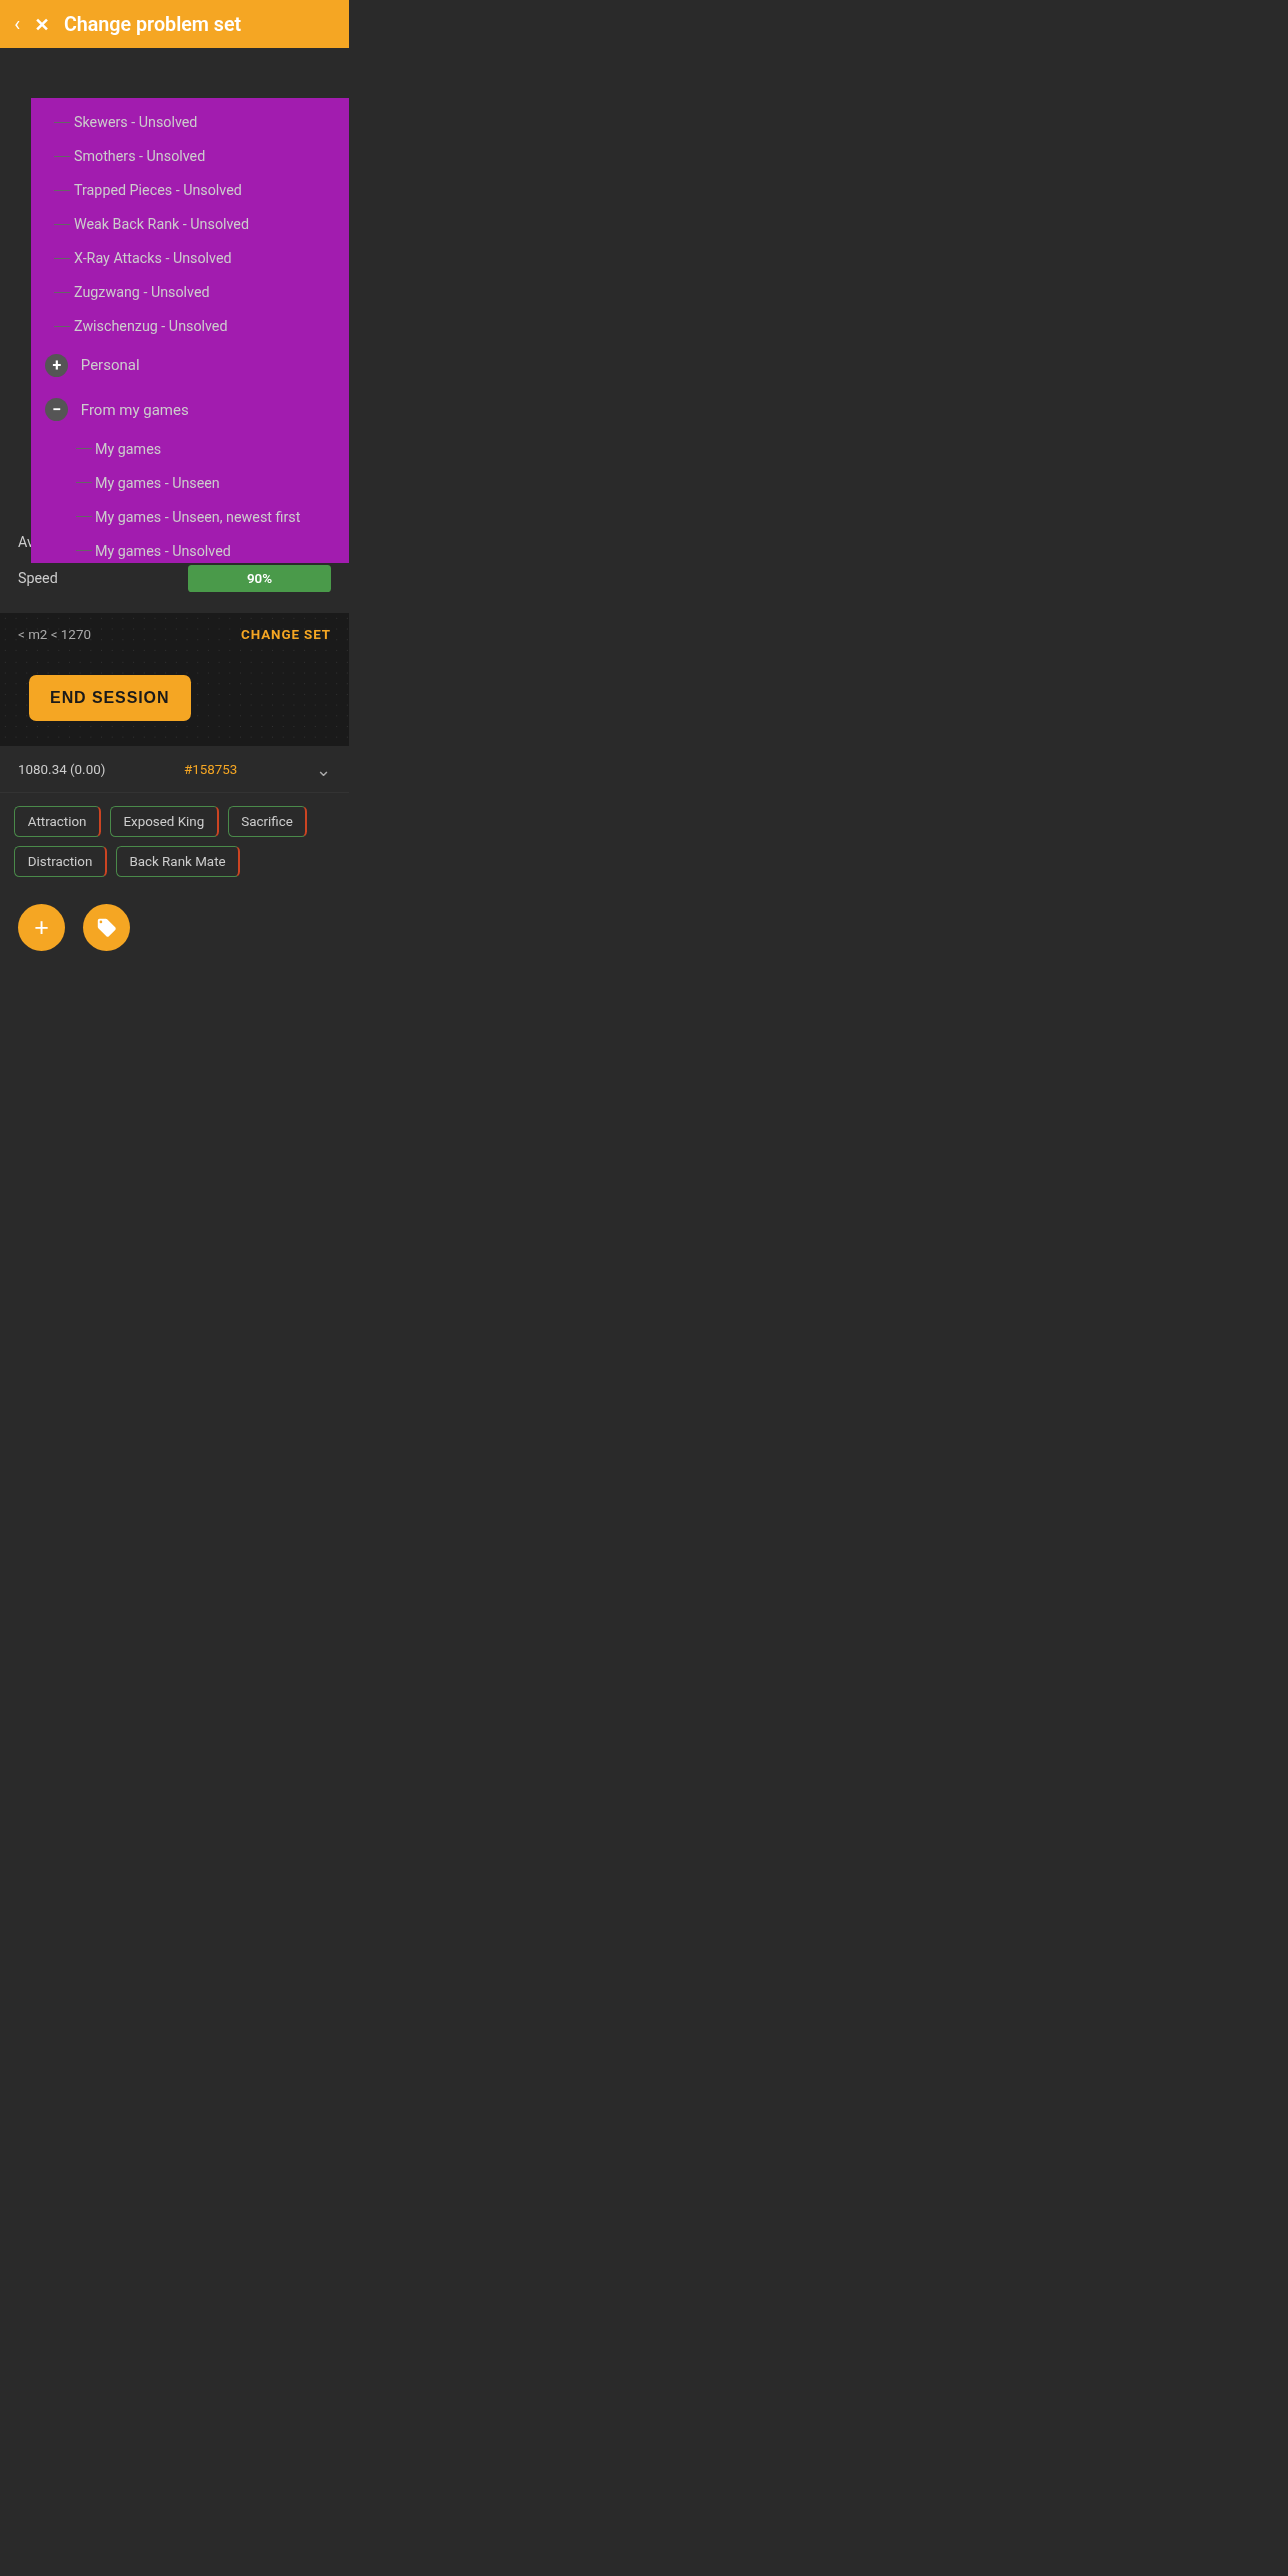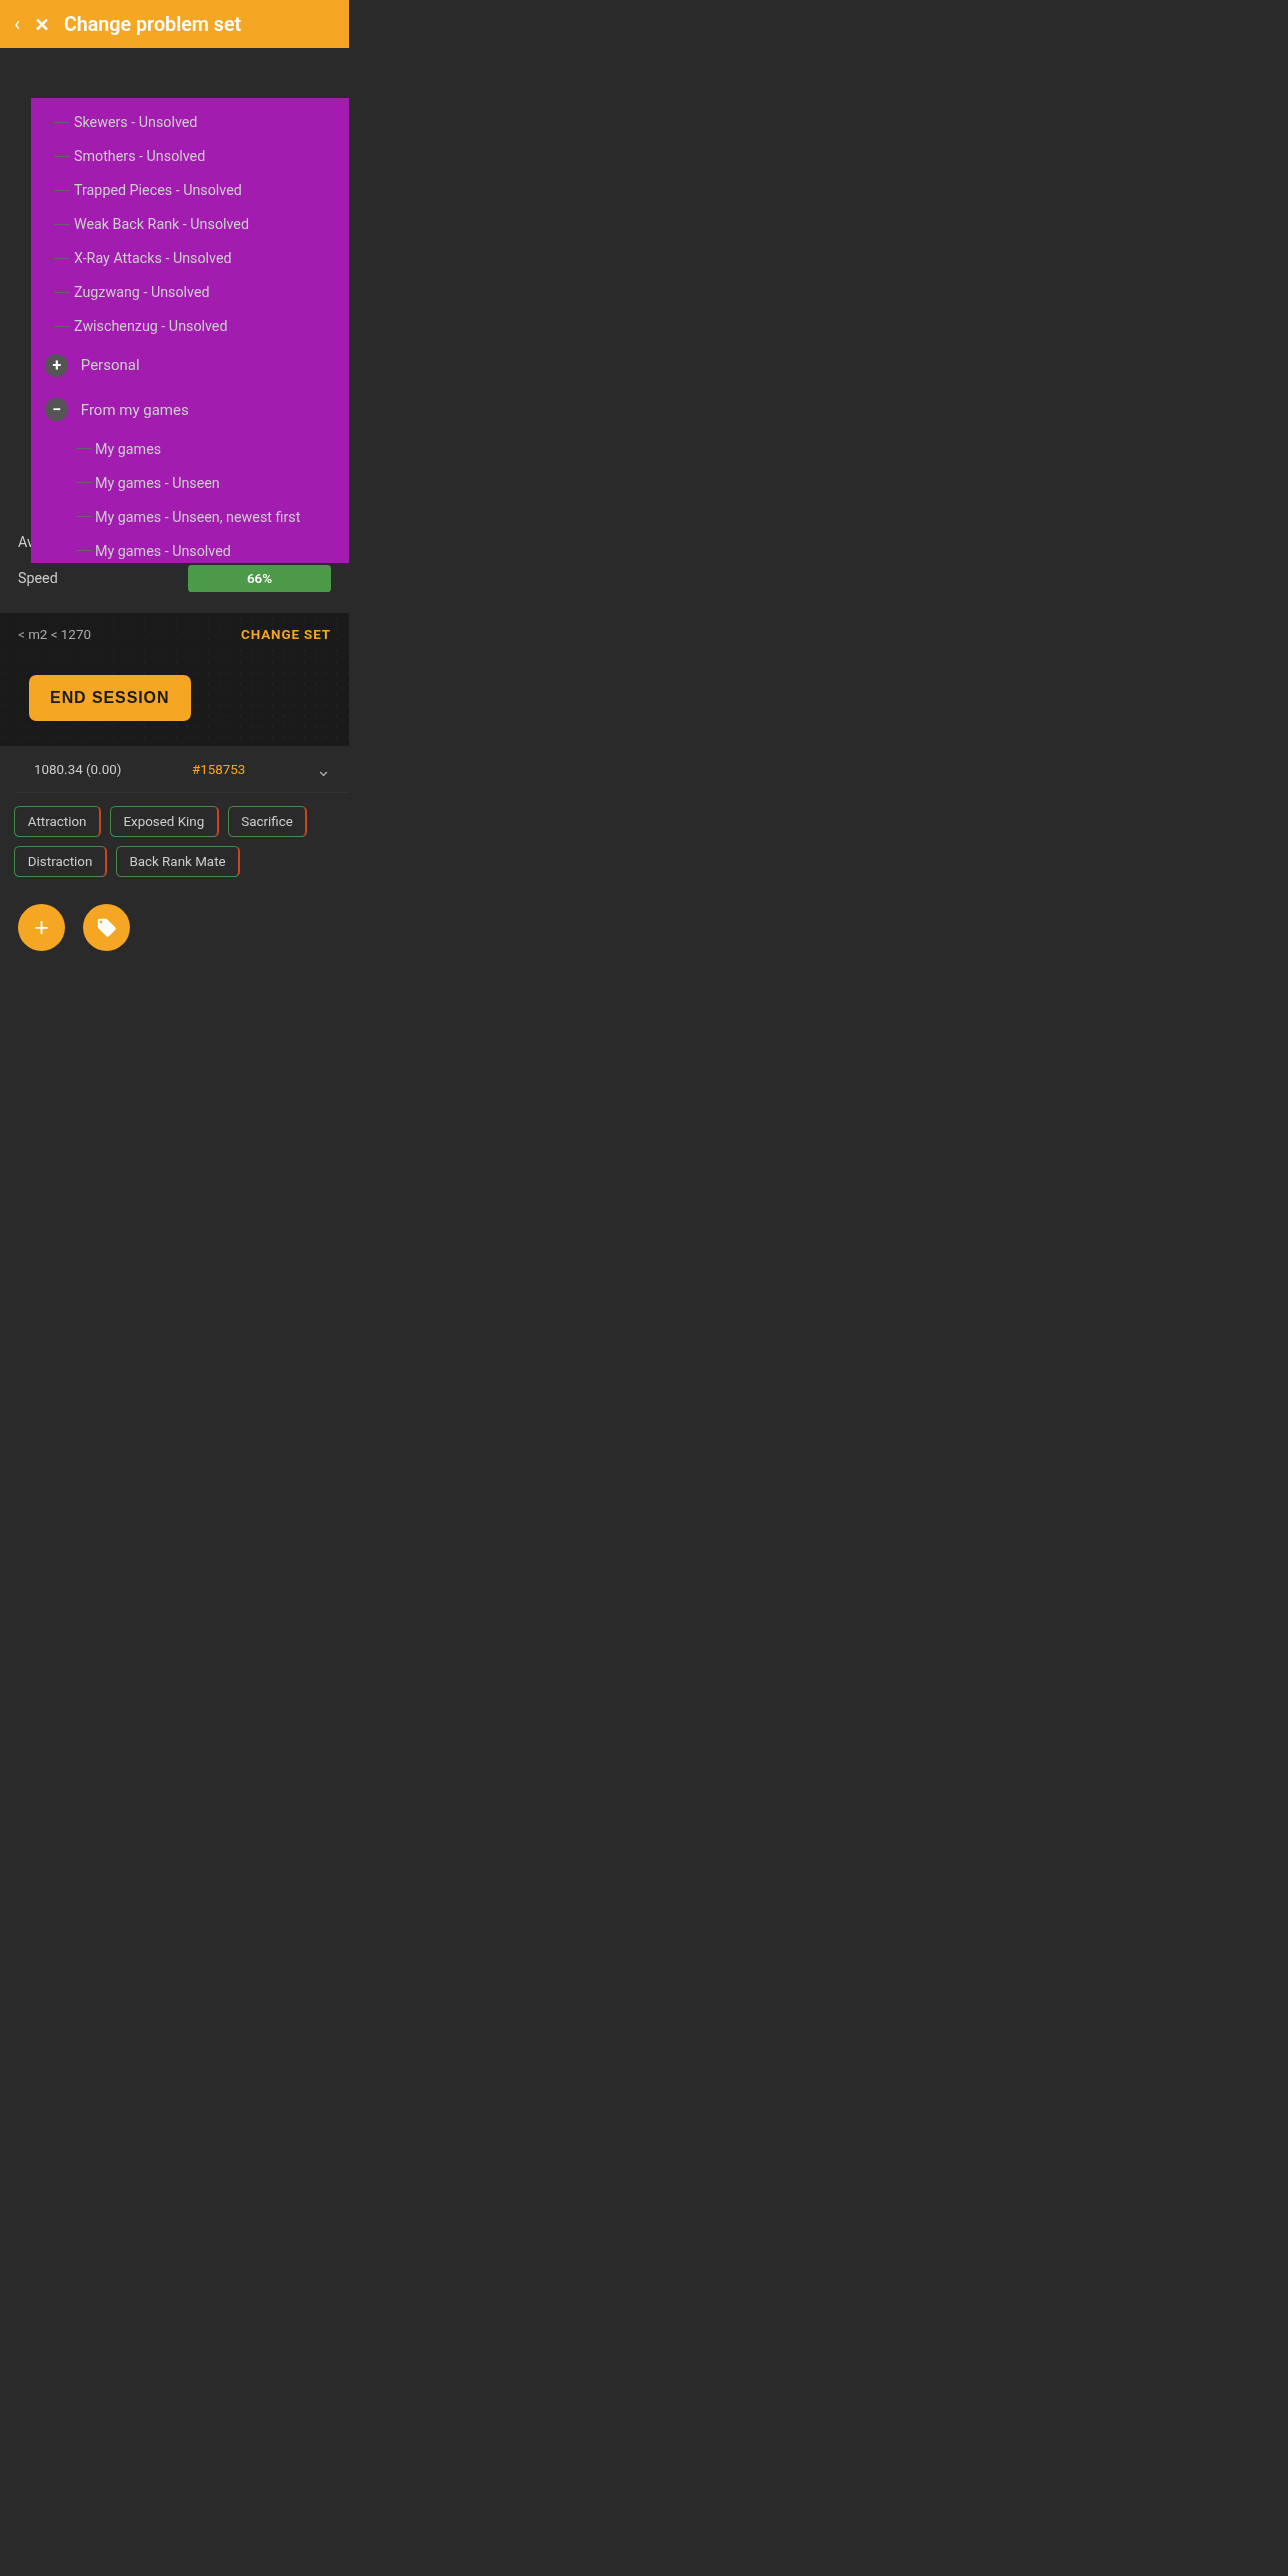--- a/index.html
+++ b/index.html
@@ -204,21 +204,20 @@
     }
 
     
     .score-row {
       background: #2a2a2a;
       display: flex;
       align-items: center;
       justify-content: space-between;
       padding: 12.5px 18px;
       border-bottom: 0.9px solid #333;
-      margin-left: 16px;
     }
     .score-text {
       color: #cccccc;
       font-size: 13.4px;
     }
     .score-link {
       color: #f5a623;
       font-size: 13.4px;
       text-decoration: none;
       cursor: pointer;
@@ -376,21 +375,21 @@
   </div>
 
   <div class="stats-area">
     <div class="stat-row">
       <span class="stat-label">Av Time</span>
       <span class="stat-value">33.0</span>
     </div>
     <div class="stat-row">
       <span class="stat-label">Speed</span>
       <div class="speed-bar-container">
-        <span class="speed-bar-text">66%</span>
+        <span class="speed-bar-text">90%</span>
       </div>
     </div>
   </div>
 
   <div class="dotted-section">
     <span class="rating-text">&lt; m2 &lt; 1270</span>
     <span class="change-set-btn">CHANGE SET</span>
   </div>
 
   <div style="background: #1a1a1a; background-image: radial-gradient(circle, #333 0.9px, transparent 0.9px); background-size: 10.7px 10.7px; padding: 7.2px 14.3px 14.3px;">

